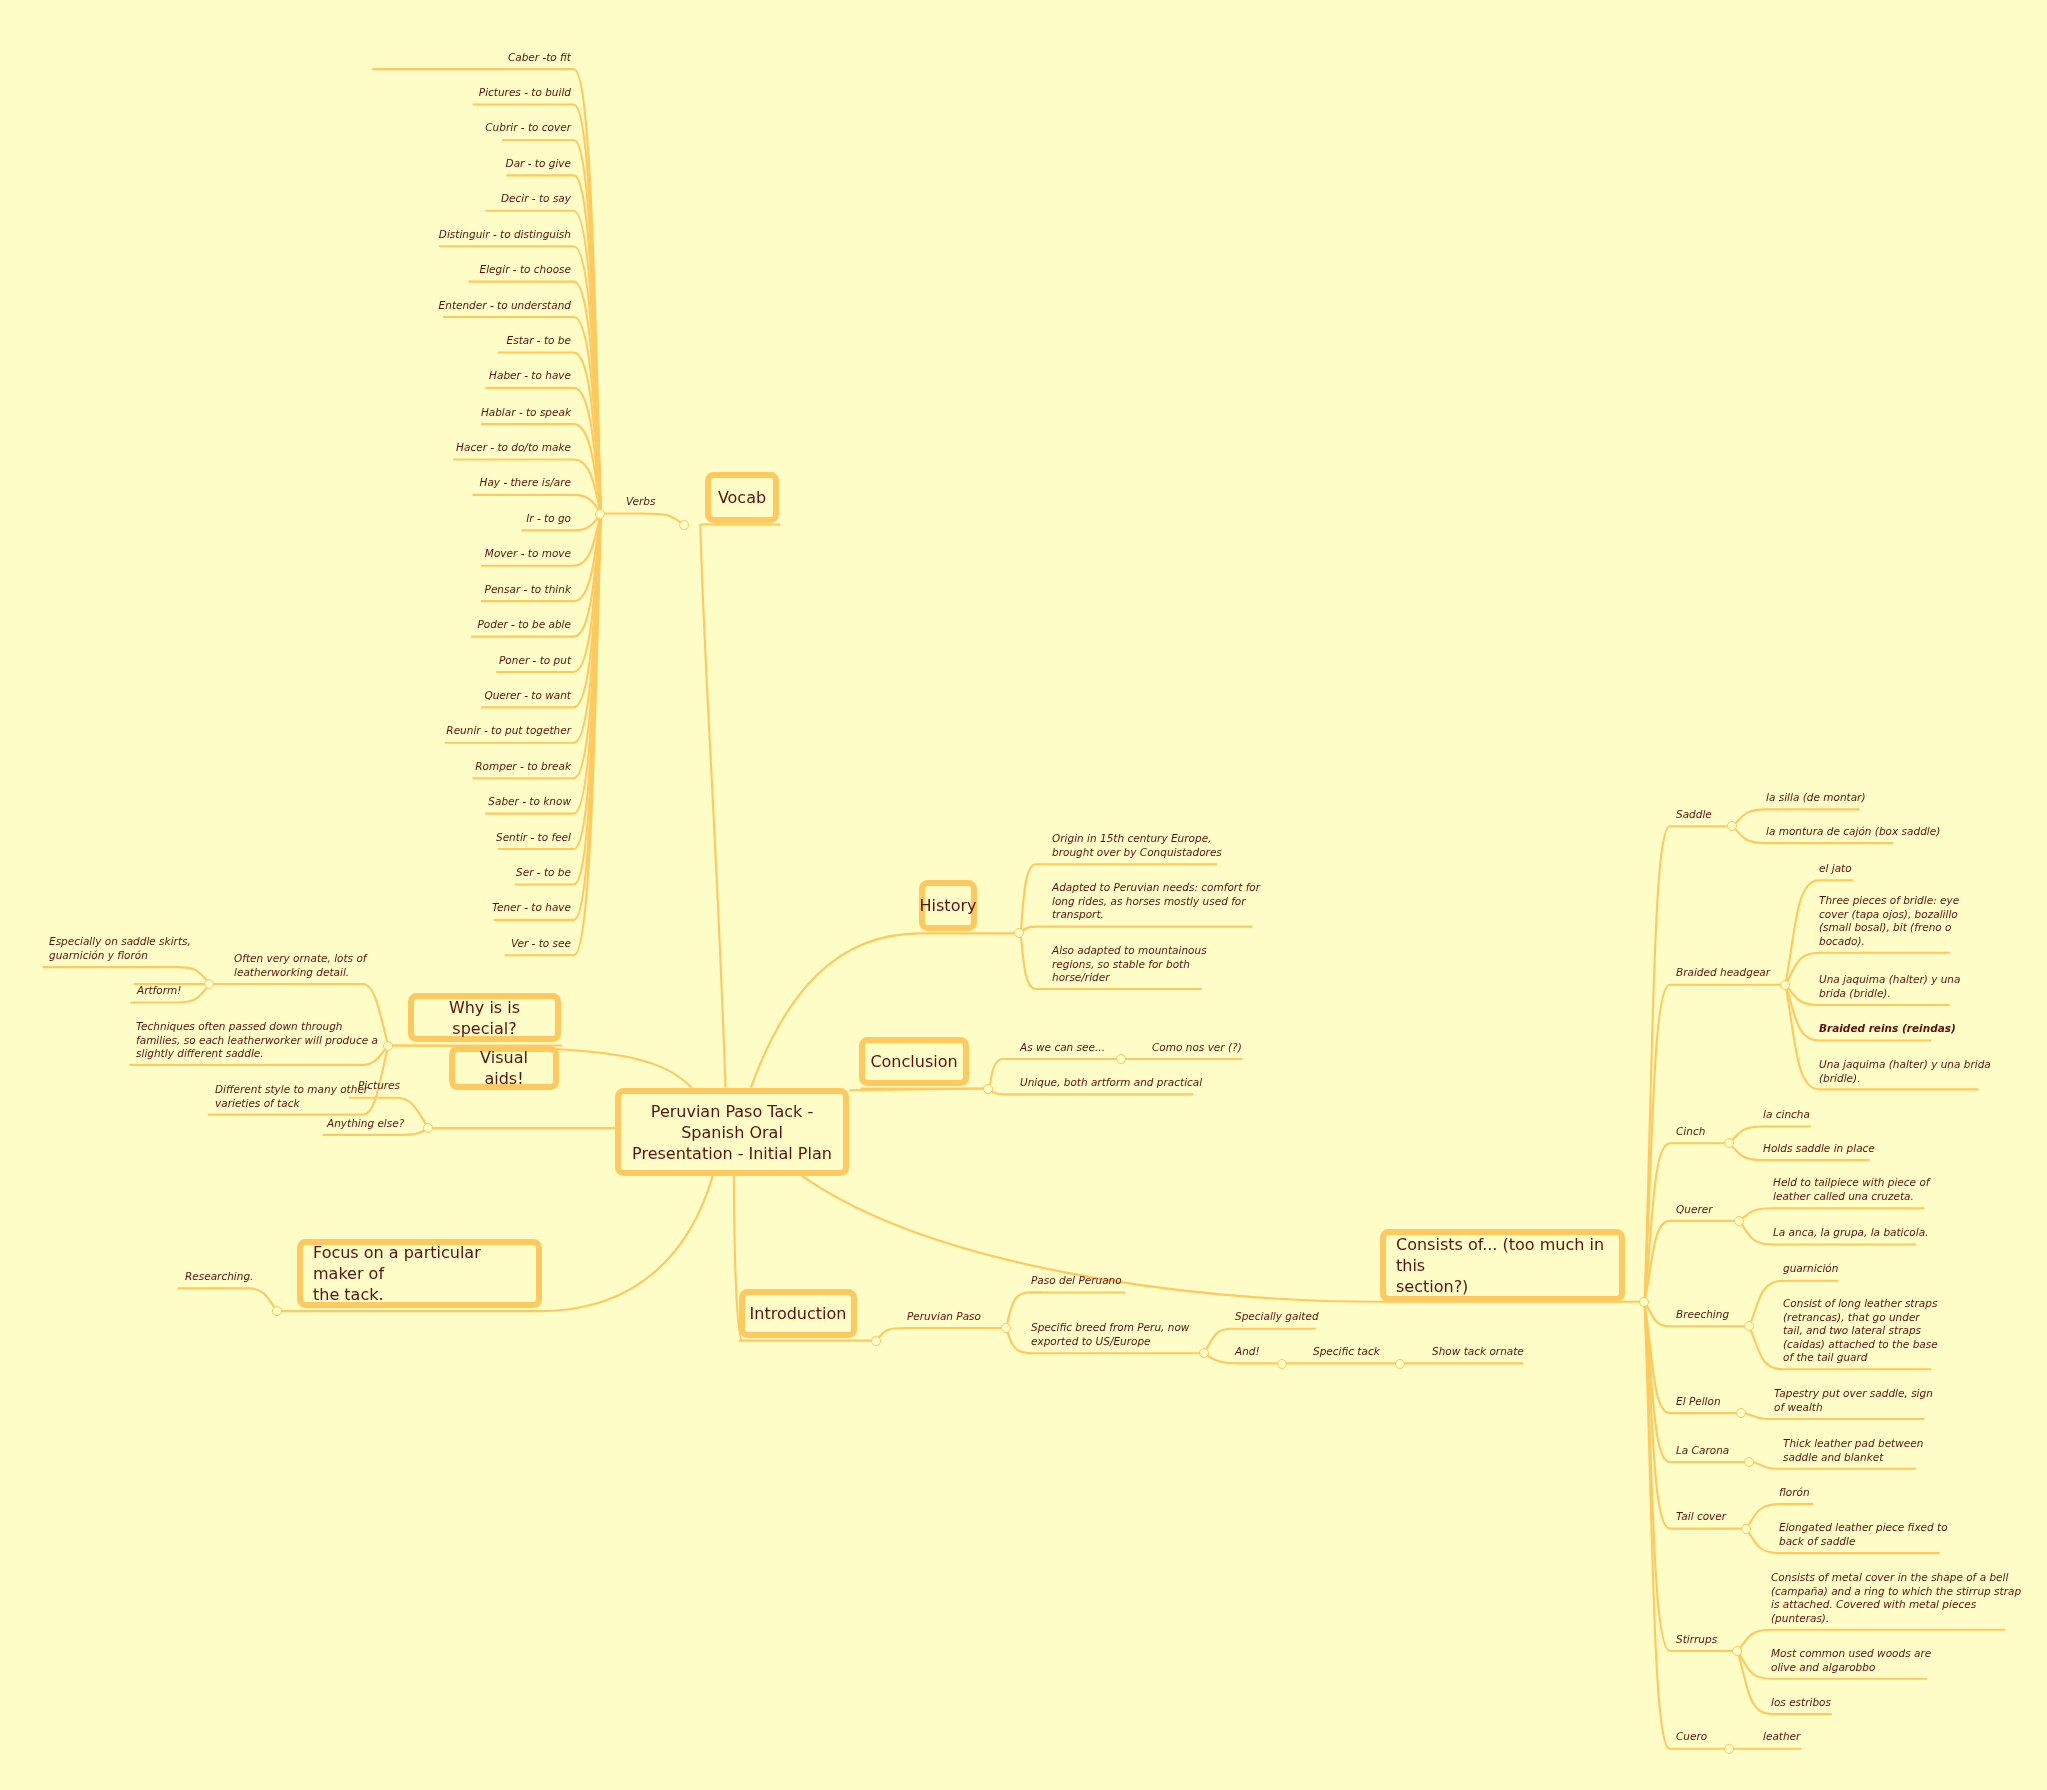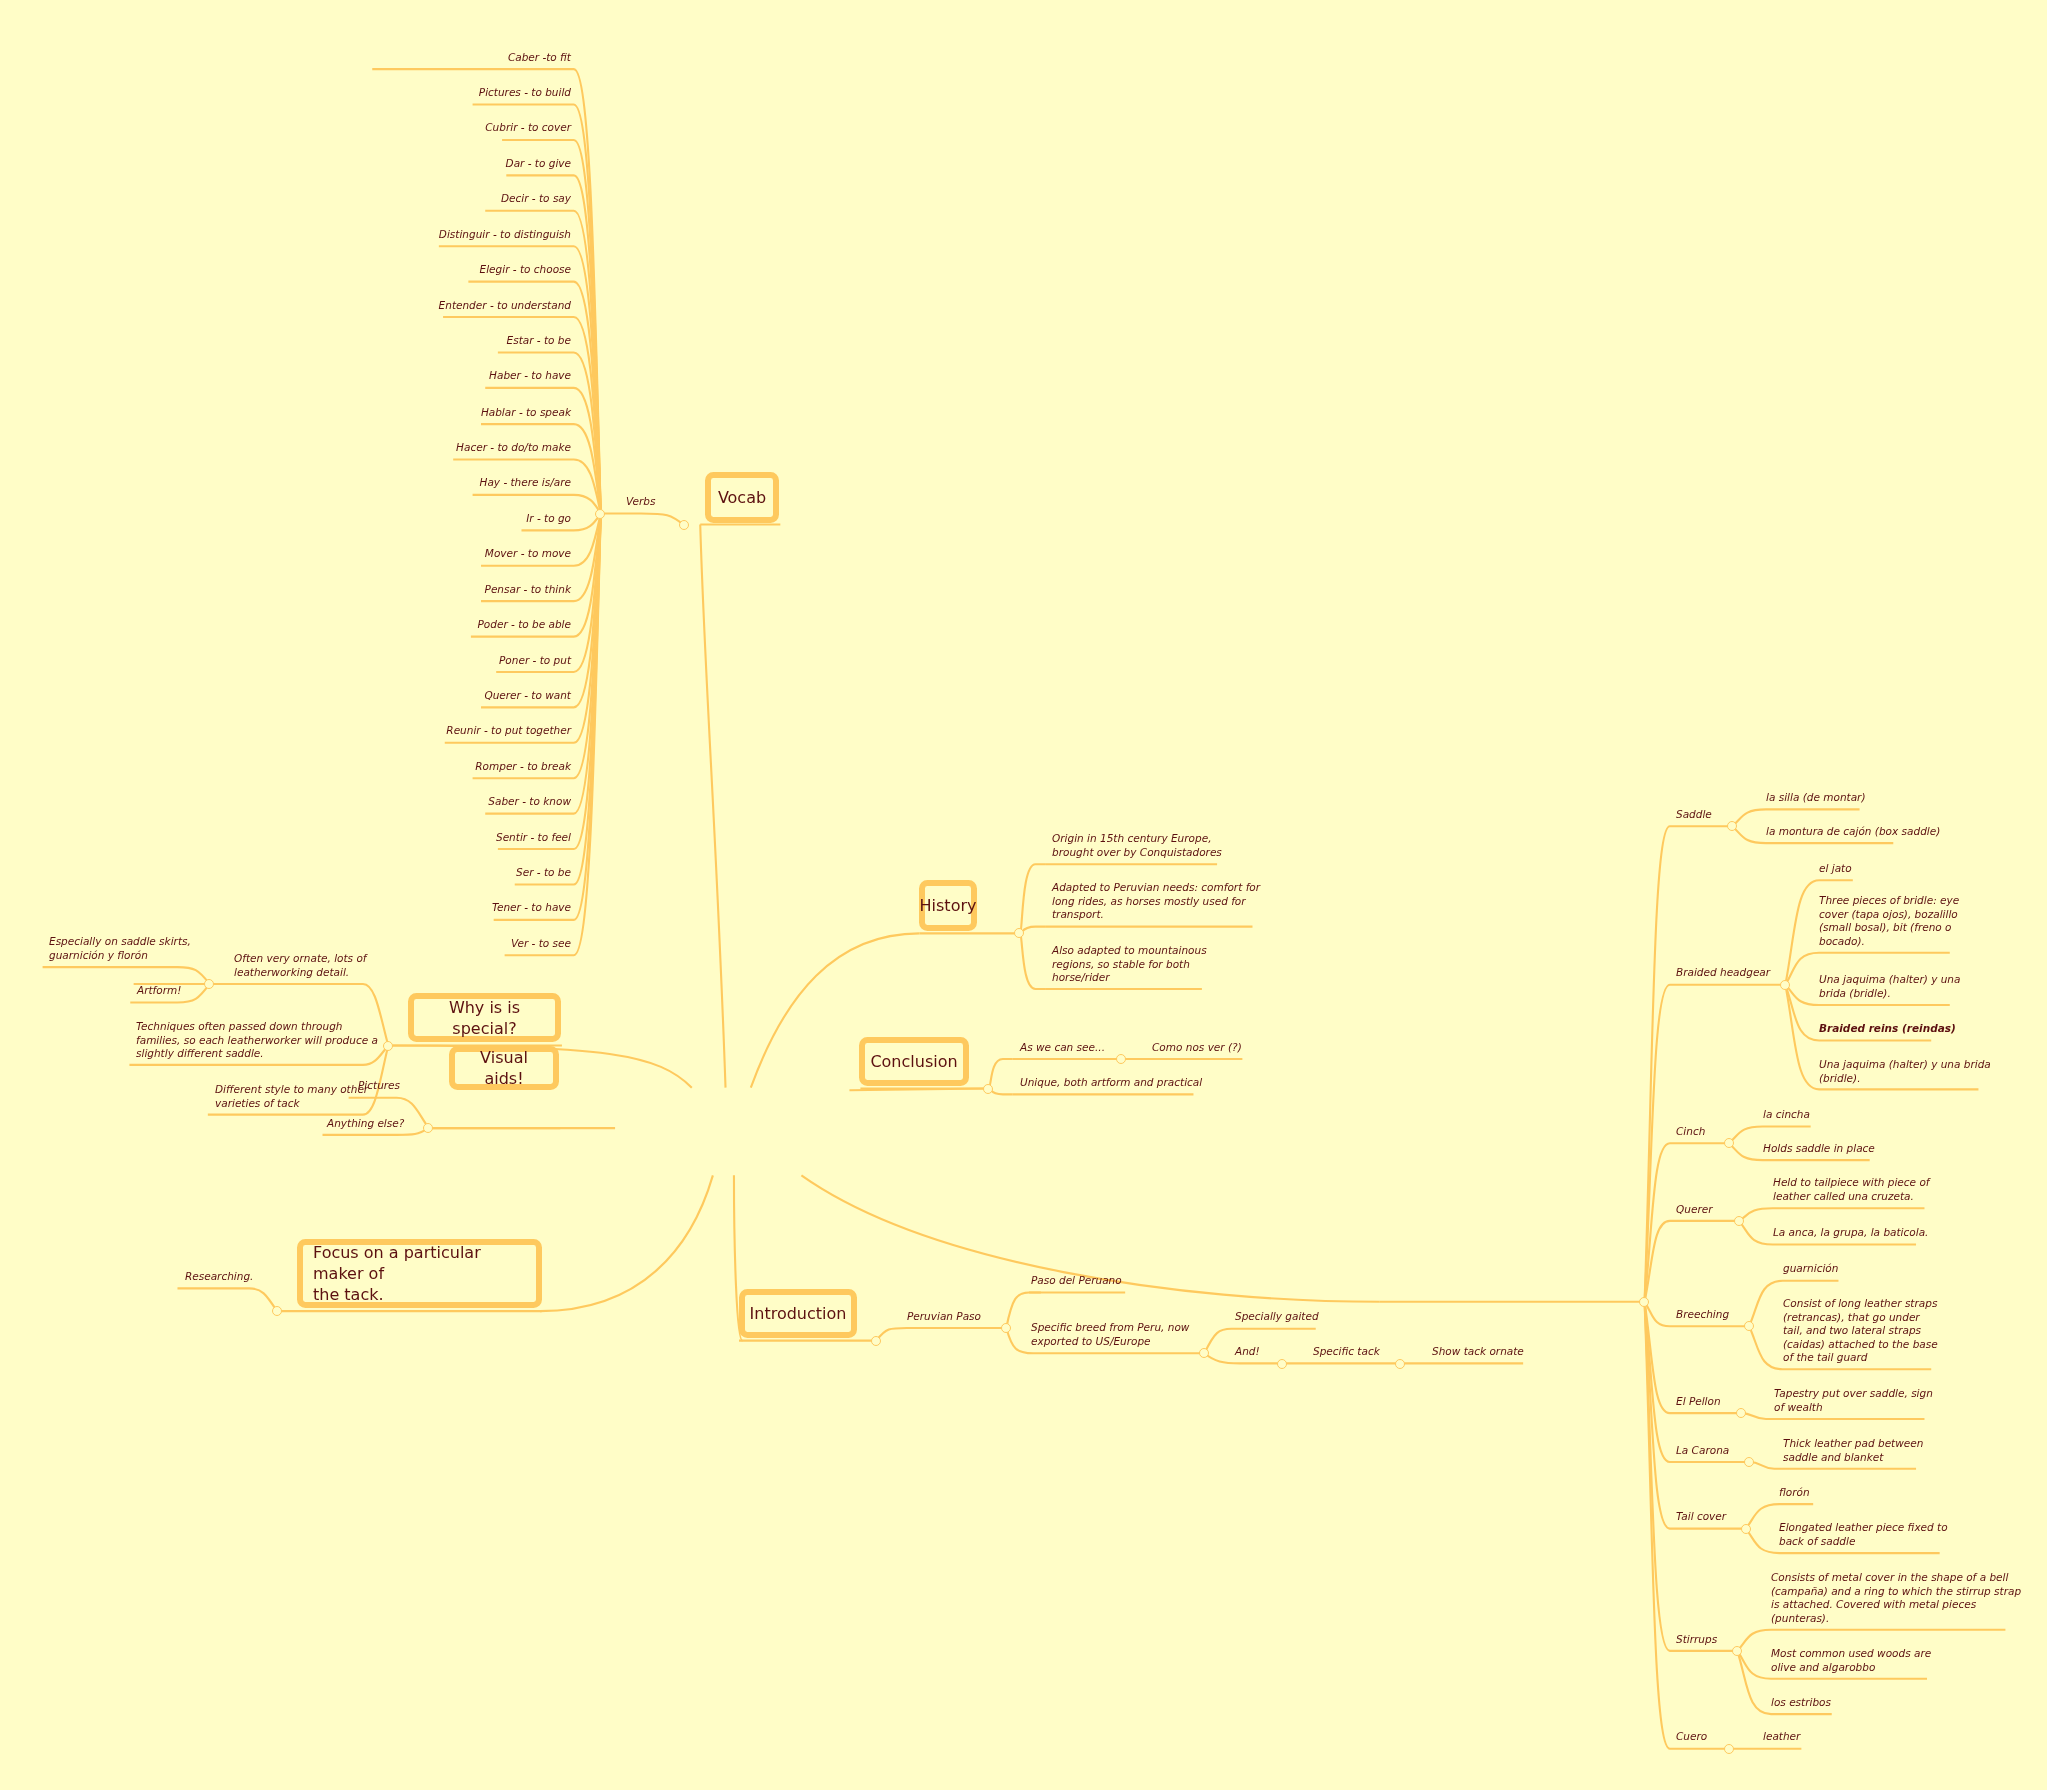--- a/index.html
+++ b/index.html
@@ -114,40 +114,45 @@
       <path d="M2070,1813 C2082,1798.5 2082,1784 2110,1784 L2150,1784" fill="none" stroke="#fec95e" stroke-width="2.5"></path>
       <path d="M2070,1813 C2082,1827.5 2082,1842 2110,1842 L2300,1842" fill="none" stroke="#fec95e" stroke-width="2.5"></path>
       <path d="M1950,1544 C1960,1751 1960,1958 1980,1958 L2060,1958" fill="none" stroke="#fec95e" stroke-width="2.5"></path>
       <path d="M2060,1958 C2072,1945.5 2072,1933 2100,1933 L2378,1933" fill="none" stroke="#fec95e" stroke-width="2.5"></path>
       <path d="M2060,1958 C2072,1974.5 2072,1991 2100,1991 L2285,1991" fill="none" stroke="#fec95e" stroke-width="2.5"></path>
       <path d="M2060,1958 C2072,1995.5 2072,2033 2100,2033 L2172,2033" fill="none" stroke="#fec95e" stroke-width="2.5"></path>
       <path d="M1950,1544 C1960,1809 1960,2074 1980,2074 L2050,2074" fill="none" stroke="#fec95e" stroke-width="2.5"></path>
       <path d="M2050,2074 C2065,2074 2065,2074 2080,2074 L2136,2074" fill="none" stroke="#fec95e" stroke-width="2.5"></path>
     </svg>
 
+  <div class="topic root" style="left:615px;top:1088px;width:234px;height:88px;">
+      <span>Peruvian Paso Tack - Spanish Oral Presentation - Initial Plan</span>
+    </div>
   <div class="topic" style="left:705px;top:472px;width:74px;height:51px;">
       <span>Vocab</span>
     </div>
   <div class="topic" style="left:919px;top:880px;width:58px;height:51px;">
       <span>History</span>
     </div>
   <div class="topic" style="left:859px;top:1037px;width:110px;height:49px;">
       <span>Conclusion</span>
     </div>
   <div class="topic" style="left:408px;top:993px;width:153px;height:49px;">
       <span>Why is is special?</span>
     </div>
   <div class="topic" style="left:449px;top:1046px;width:110px;height:44px;">
       <span>Visual aids!</span>
     </div>
   <div class="topic left" style="left:297px;top:1239px;width:245px;height:69px;white-space:pre-line;"><span>Focus on a particular maker of
 the tack.</span></div>
   <div class="topic" style="left:739px;top:1289px;width:118px;height:49px;">
       <span>Introduction</span>
     </div>
+  <div class="topic left" style="left:1380px;top:1229px;width:245px;height:73px;white-space:pre-line;"><span>Consists of... (too much in this
+section?)</span></div>
 
   <div id="dyn">
       <div class="hub" style="left: 679px; top: 520px;"></div>
       <div class="leaf" style="top: 495px; left: 626px;">Verbs</div>
       <div class="hub" style="left: 595px; top: 509px;"></div>
       <div class="leaf r" style="top: 51px; right: 1477px;">Caber -to fit</div>
       <div class="leaf r" style="top: 86px; right: 1477px;">Pictures - to build</div>
       <div class="leaf r" style="top: 121px; right: 1477px;">Cubrir - to cover</div>
       <div class="leaf r" style="top: 157px; right: 1477px;">Dar - to give</div>
       <div class="leaf r" style="top: 192px; right: 1477px;">Decir - to say</div>

